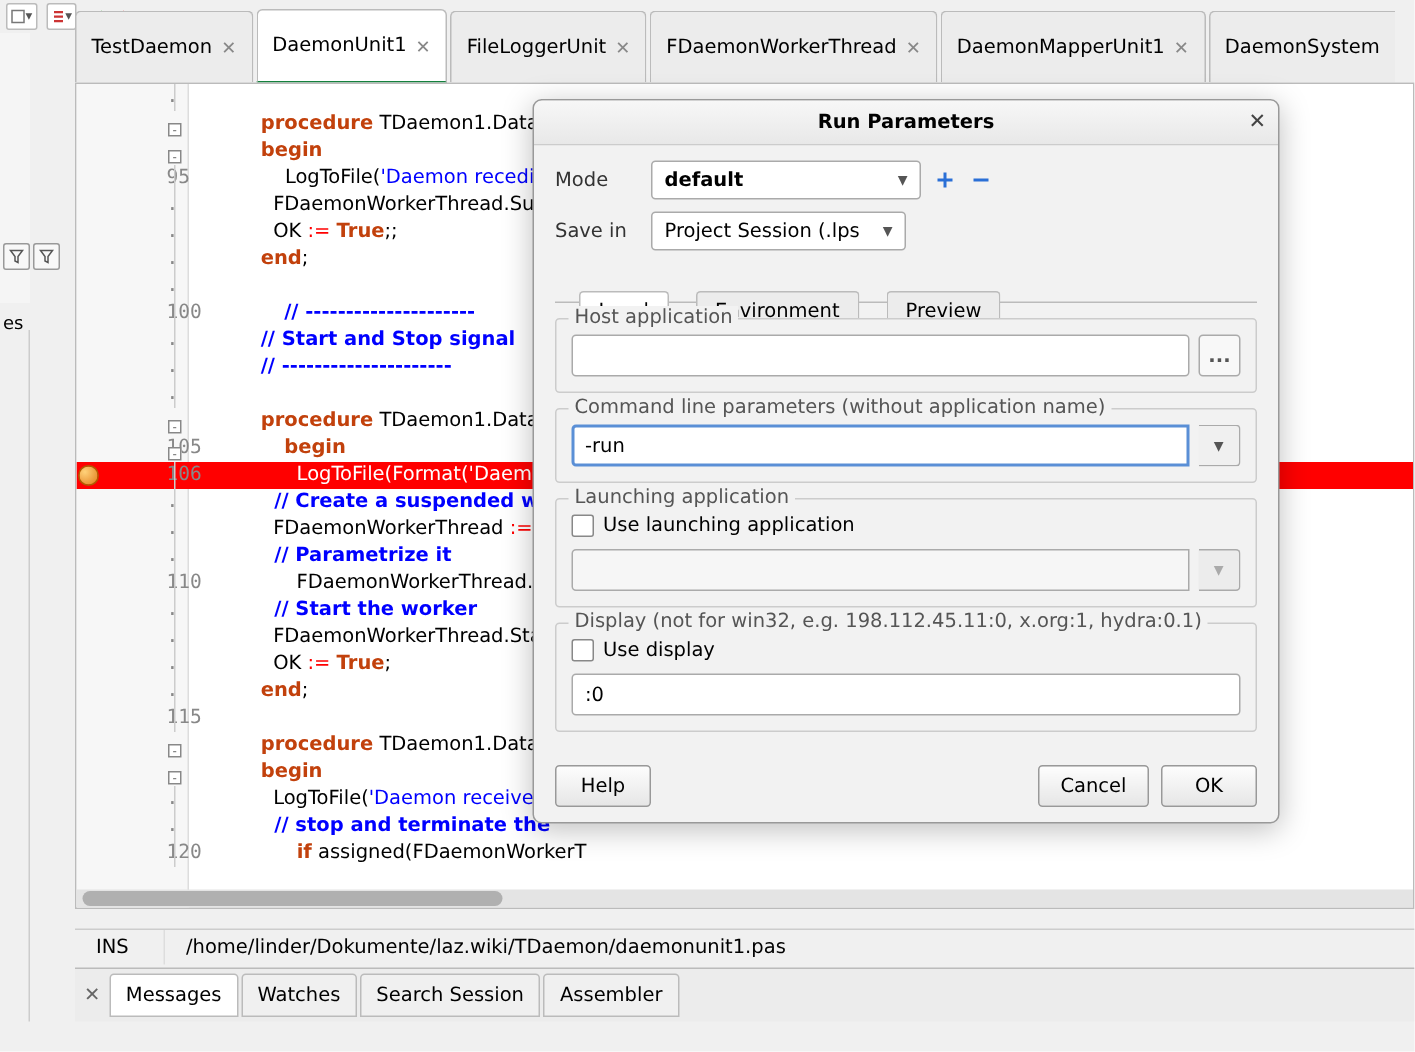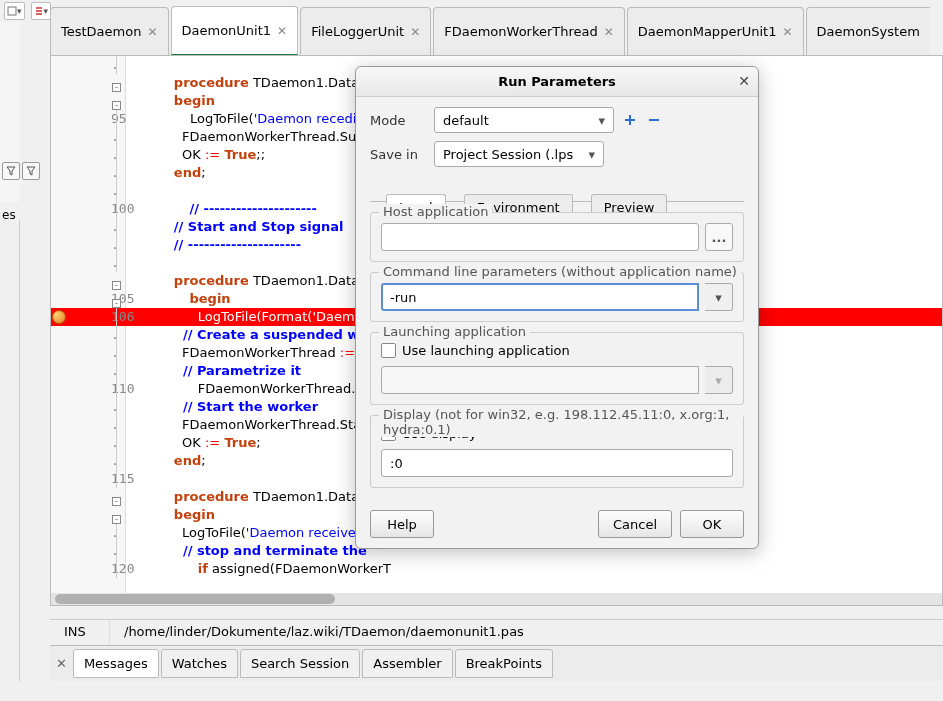--- a/index.html
+++ b/index.html
@@ -44,21 +44,21 @@
 .status-bar { position: absolute; left: 50px; bottom: 58px; right: 0; height: 24px; background: #f0f0f0; border-top: 1px solid #ccc; display: flex; align-items: center; font-size: 13px; }
 .status-cell { padding: 0 14px; border-right: 1px solid #ddd; height: 100%; display: flex; align-items: center; }
 
 
 .bottom-panel { position: absolute; left: 50px; bottom: 20px; right: 0; height: 36px; background: #ececec; border-top: 1px solid #bbb; display: flex; align-items: center; }
 .panel-close { padding: 2px 6px; color: #666; cursor: pointer; }
 .panel-tab { padding: 6px 10px; border: 1px solid #bbb; background: #f0f0f0; border-radius: 3px 3px 0 0; margin-right: 2px; cursor: pointer; }
 .panel-tab.active { background: #fff; }
 
 
-.dialog { position: absolute; left: 355px; top: 66px; width: 404px; background: #f2f2f2; border: 1px solid #999; border-radius: 6px; box-shadow: 0 4px 20px rgba(0,0,0,0.25); z-index: 100; }
+.dialog { position: absolute; left: 355px; top: 66px; width: 498px; background: #f2f2f2; border: 1px solid #999; border-radius: 6px; box-shadow: 0 4px 20px rgba(0,0,0,0.25); z-index: 100; }
 .dialog-title { height: 30px; display: flex; align-items: center; justify-content: center; font-weight: bold; font-size: 14px; border-bottom: 1px solid #ccc; position: relative; background: linear-gradient(#f7f7f7,#e8e8e8); border-radius: 6px 6px 0 0; }
 .dialog-close { position: absolute; right: 8px; top: 6px; font-size: 14px; color: #444; cursor: pointer; }
 .dialog-body { padding: 10px 14px 12px; }
 .form-row { display: flex; align-items: center; margin-bottom: 8px; gap: 8px; }
 .form-label { width: 56px; color: #333; }
 .combo { flex: none; display: flex; align-items: center; justify-content: space-between; border: 1px solid #aaa; border-radius: 3px; background: #fff; height: 26px; padding: 0 8px; cursor: pointer; }
 .combo .arrow { color: #555; }
 .icon-btn-sm { width: 16px; height: 16px; cursor: pointer; display:flex; align-items:center; justify-content:center;}
 
 .dialog-tabs { display: flex; border-bottom: 1px solid #bbb; margin-top: 6px; }
@@ -165,32 +165,31 @@
   <div class="status-cell" style="width:60px;">INS</div>
   <div class="status-cell" style="flex:1;border-right:none;">/home/linder/Dokumente/laz.wiki/TDaemon/daemonunit1.pas</div>
 </div>
 
 <div class="bottom-panel">
   <div class="panel-close">✕</div>
   <div class="panel-tab active">Messages</div>
   <div class="panel-tab">Watches</div>
   <div class="panel-tab">Search Session</div>
   <div class="panel-tab">Assembler</div>
-  <div class="panel-tab">BreakPoints</div>
 </div>
 
 <div class="dialog">
   <div class="dialog-title">
     <span>Run Parameters</span>
     <span class="dialog-close">✕</span>
   </div>
   <div class="dialog-body">
     <div class="form-row">
       <div class="form-label">Mode</div>
-      <div class="combo" style="width:180px;">
+      <div class="combo" style="width:180px;font-weight:bold;">
         <span>default</span>
         <span class="arrow">▾</span>
       </div>
       <div class="icon-btn-sm">
           <svg width="12" height="12">
             <path d="M6 1v10M1 6h10" stroke="#2a6fd6" stroke-width="2"></path>
           </svg>
         </div>
       <div class="icon-btn-sm">
           <svg width="12" height="12">

